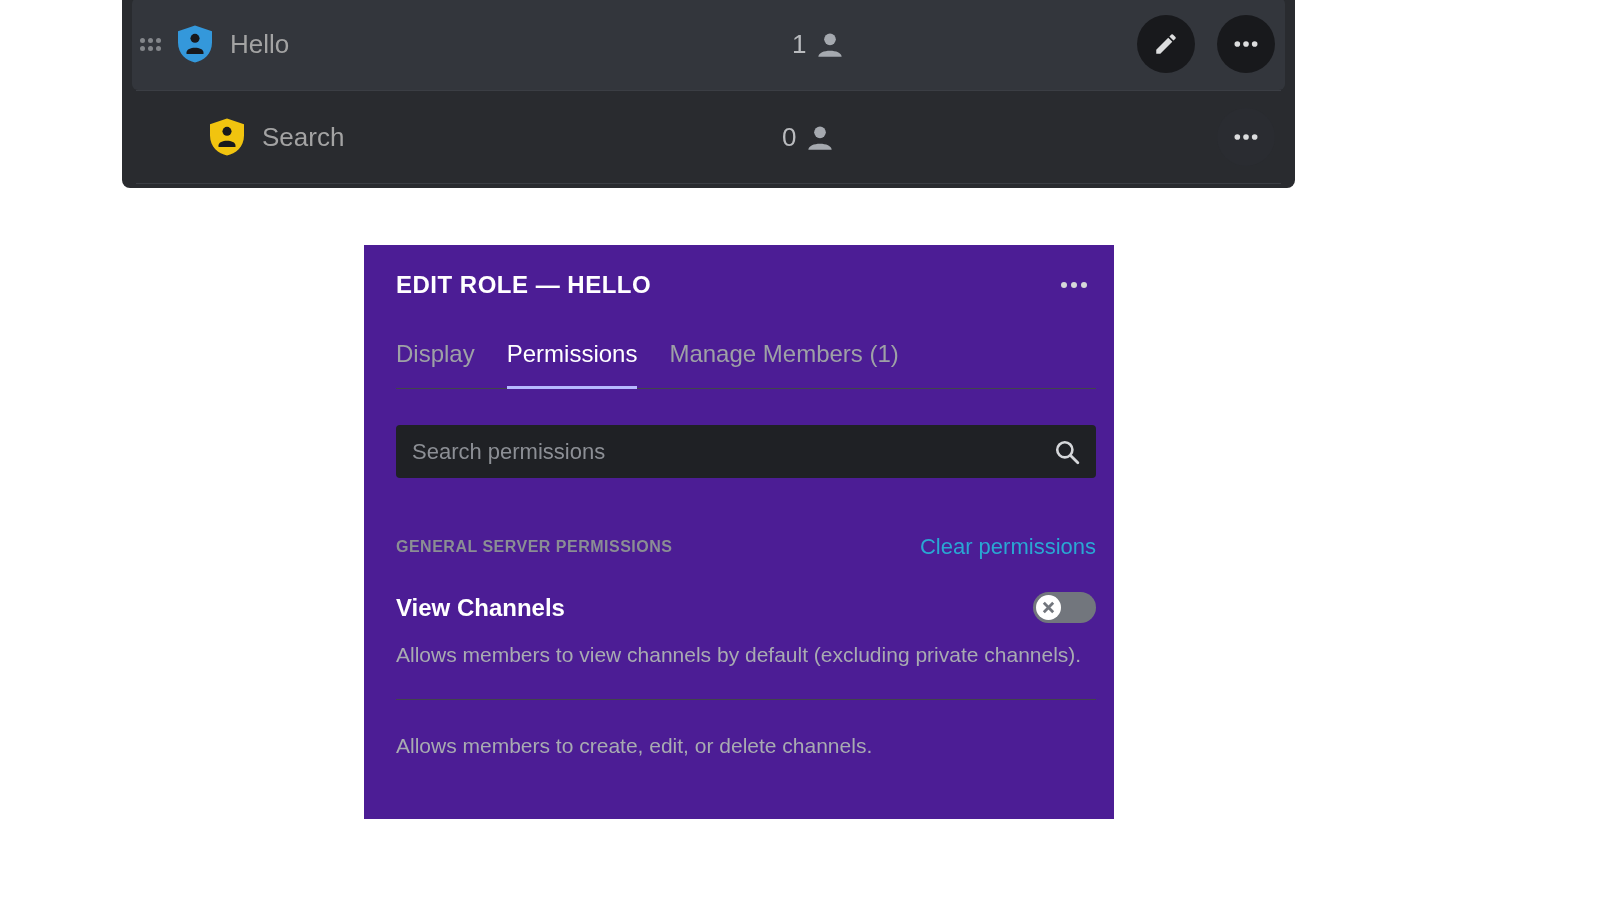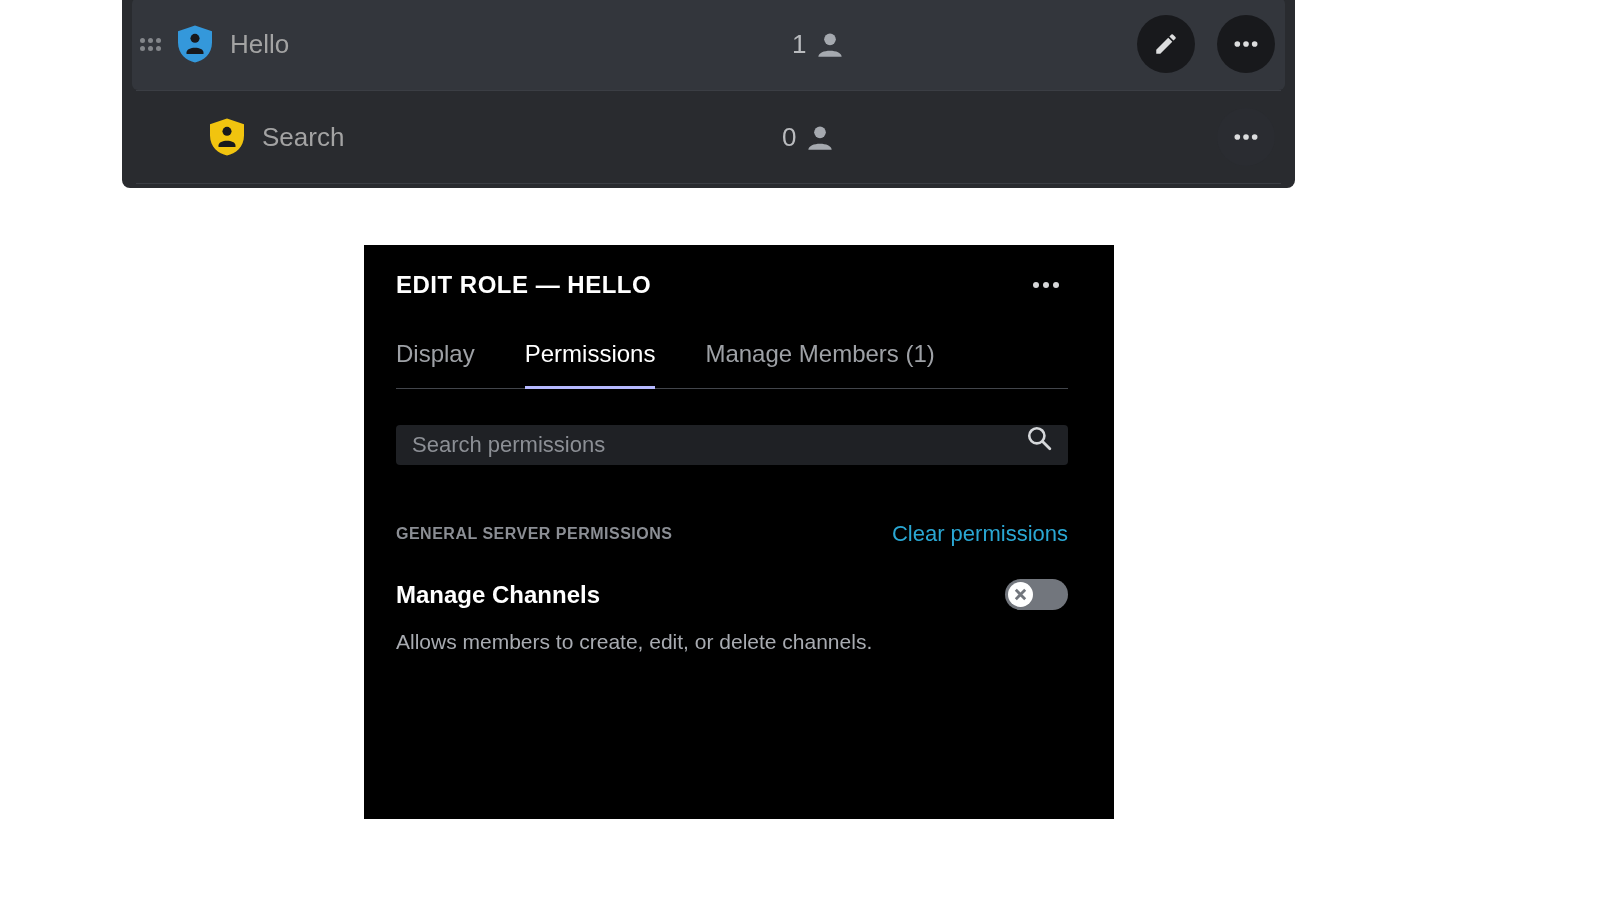--- a/index.html
+++ b/index.html
@@ -107,42 +107,42 @@
     border-top-color:#000;
   }
 
   
   .edit-card {
     position: absolute;
     left: 364px;
     top: 245px;
     width: 750px;
     height: 574px;
-    background: #000000;
-    padding: 24px 46px 0 32px;
+    background: #4c1d95;
+    padding: 24px 18px 0 32px;
     overflow: hidden;
   }
   .edit-header {
     display: flex;
     justify-content: space-between;
     align-items: center;
     color: #ffffff;
   }
   .edit-title {
     font-size: 24px;
     font-weight: 800;
     letter-spacing: 0.5px;
   }
   .header-more svg { fill:#d6d7d9; width:28px; height:8px; }
   .header-more { background:none; border:none; cursor:pointer; padding:8px; }
 
   .tabs {
     margin-top: 40px;
     display: flex;
-    gap: 50px;
+    gap: 32px;
     border-bottom: 1px solid #42454b;
   }
   .tab {
     color: #9ea1a6;
     font-size: 24px;
     padding-bottom: 20px;
     cursor: pointer;
     position: relative;
     background:none; border:none; font-family:inherit;
   }
@@ -154,22 +154,23 @@
     content:"";
     position:absolute;
     left:0; right:0; bottom:-1px;
     height:3px; background:#b6b9ff;
   }
 
   .search-wrap {
     margin-top: 36px;
     background: #1f2125;
     border-radius: 4px;
-    height: 40px;
+    height: 53px;
     display:flex;
+    align-items:center;
     padding: 0 16px;
   }
   .search-wrap input{
     flex:1;
     background:transparent;
     border:none;
     outline:none;
     color:#dcddde;
     font-size:22px;
   }
@@ -354,28 +355,31 @@
         <circle cx="10" cy="10" r="7" fill="none" stroke="#d5d7da" stroke-width="2.4"></circle>
         <line x1="15.5" y1="15.5" x2="22" y2="22" stroke="#d5d7da" stroke-width="2.6" stroke-linecap="round"></line>
       </svg>
   </div>
 
   <div class="section-row">
     <div class="section-label">GENERAL SERVER PERMISSIONS</div>
     <button class="clear-link">Clear permissions</button>
   </div>
 
-
   <div class="perm-item">
     <div class="perm-head">
-      <div class="perm-name">Manage Channels</div>
+      <div class="perm-name">View Channels</div>
       <button class="toggle">
         <span class="knob">
           <svg viewBox="0 0 16 16">
               <path d="M3 3 L13 13 M13 3 L3 13"></path>
             </svg>
         </span>
       </button>
     </div>
+    <div class="perm-desc">Allows members to view channels by default (excluding private channels).</div>
+  </div>
+
+  <div class="perm-item">
     <div class="perm-desc">Allows members to create, edit, or delete channels.</div>
   </div>
 
 </div>
 
 </body></html>

